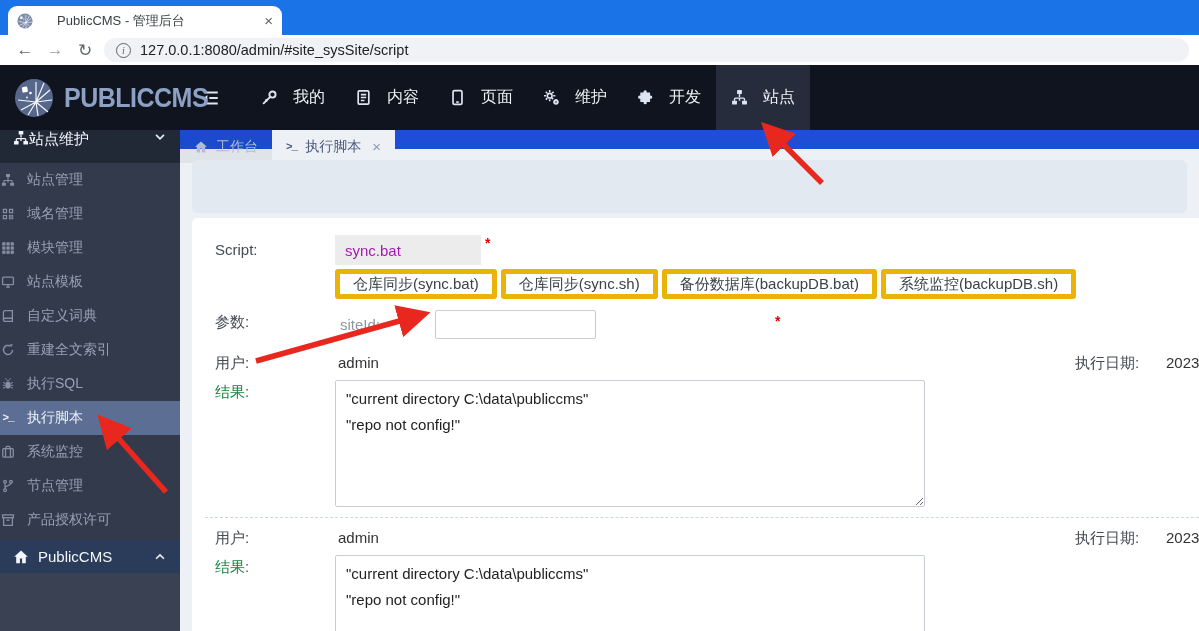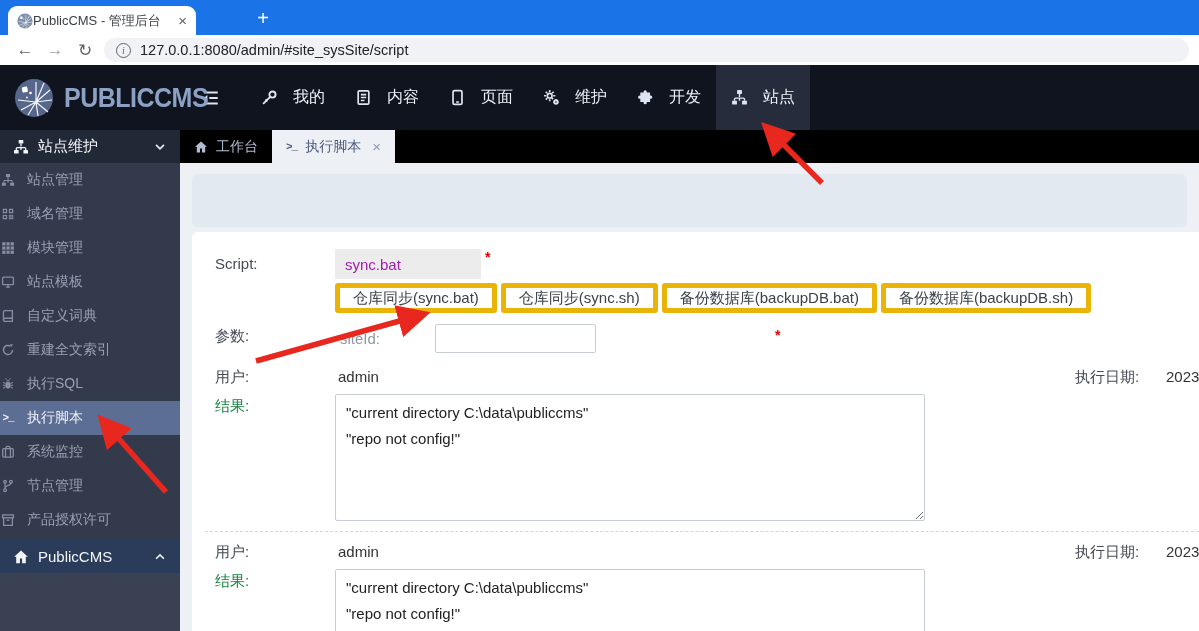--- a/index.html
+++ b/index.html
@@ -2,22 +2,22 @@
 <html><head>
 <meta charset="utf-8">
 <style>
   * { margin:0; padding:0; box-sizing:border-box; }
   html,body { width:1199px; height:631px; overflow:hidden; }
   body { font-family:"Liberation Sans", sans-serif; background:#fff; position:relative; }
   .icon svg { display:block; }
 
   
   .tabstrip { height:35px; background:#1b73e8; position:relative; }
-  .btab { position:absolute; left:8px; top:6px; width:188px; height:29px; background:#fff;
-          border-radius:9px 9px 0 0; display:flex; align-items:center; padding:0 9px; gap:0; }
+  .btab { position:absolute; left:8px; top:6px; width:274px; height:29px; background:#fff;
+          border-radius:9px 9px 0 0; display:flex; align-items:center; padding:0 9px; gap:24px; }
   .btab-title { font-size:13px; color:#3c4043; flex:1; white-space:nowrap; overflow:hidden; }
   .btab-close { color:#5f6368; font-size:15px; line-height:1; cursor:default; }
   .newtab { position:absolute; left:249px; top:4px; width:28px; height:28px; color:#fff;
             font-size:20px; font-weight:400; display:flex; align-items:center; justify-content:center; }
   .toolbar { height:30px; background:#fff; display:flex; align-items:center; padding:0 10px; }
   .navglyph { font-size:17px; color:#5f6368; width:30px; text-align:center; }
   .navglyph.disabled { color:#9aa0a6; }
   .urlbar { flex:1; height:24px; background:#f0f2f5; border-radius:13px; display:flex;
             align-items:center; padding:0 12px; gap:9px; margin-left:4px; }
   .info-icon { width:15px; height:15px; border:1.4px solid #5f6368; border-radius:50%;
@@ -32,36 +32,36 @@
                 transform:scaleY(1.08); white-space:nowrap; }
   .nav-toggle { width:42px; display:flex; align-items:center; justify-content:center; color:#dde5f2; }
   .nav-items { display:flex; margin-left:14px; }
   .nav-item { display:flex; align-items:center; gap:15px; padding:0 15px; color:#edf1f8; font-size:16px; cursor:default; }
   .nav-item .icon { color:#dde5f2; }
   .nav-item.active { background:#262c3b; }
 
   
   .main-row { display:flex; height:501px; }
   .sidebar { width:180px; flex:0 0 auto; background:#333a4b; position:relative; }
-  .sb-header { height:33px; background:#222936; color:#f3f6fb; display:flex; align-items:center;
-               padding:0 13px; gap:9px; font-size:15px; }
+  .sb-header { height:33px; background:#222936; color:#f3f6fb; display:flex; 
+               padding:0 13px; font-size:15px; }
   .sb-header .chev { margin-left:auto; color:#e8edf5; }
   .sb-item { height:34px; display:flex; align-items:center; gap:11px;
              color:#97a1b3; font-size:14px; cursor:default; }
   .sb-item .icon { width:16px; color:#848e a2; color:#868fa2; display:flex; justify-content:center; }
   .sb-item.active { background:#5c6e93; color:#eef2f8; }
   .sb-item.active .icon { color:#eef2f8; }
   .sb-footer { position:absolute; left:0; right:0; top:410px; height:33px; background:#2a3c59;
                color:#f3f6fb; display:flex; align-items:center; padding:0 13px; gap:9px; font-size:15px; }
   .sb-footer .chev { margin-left:auto; color:#e8edf5; }
   .sb-after { position:absolute; left:0; right:0; top:443px; bottom:0; background:#3a4153; }
   .term-glyph { font-family:"Liberation Mono",monospace; font-weight:bold; font-size:11px; letter-spacing:-1px; }
 
   .content { flex:1; min-width:0; display:flex; flex-direction:column; background:#edf0f5; }
-  .tabbar { height:33px; background:#000000; display:flex; flex:0 0 auto; }
+  .tabbar { height:19px; background:#1d4ed8; display:flex; flex:0 0 auto; }
   .app-tab { height:33px; display:flex; align-items:center; padding:0 14px; gap:8px;
              font-size:14px; color:#b3bdd1; background:rgba(0,0,0,0.05); cursor:default; }
   .app-tab .icon { color:inherit; }
   .app-tab.active { background:#edf0f5; color:#4a5a7d; }
   .app-tab .tab-close { font-size:15px; color:#8d9ab3; margin-left:3px; }
 
   .page { flex:1; position:relative; overflow:hidden; }
   .empty-panel { position:absolute; left:12px; right:12px; top:11px; height:53px;
                  background:#e3e9f0; border-radius:6px; }
   .card { position:absolute; left:12px; right:0; top:69px; height:620px; background:#fff;
@@ -404,21 +404,21 @@
     <div class="page">
       <div class="empty-panel"></div>
       <div class="card">
         <span class="flabel" style="left:23px; top:23px;">Script:</span>
         <input class="script-input" value="sync.bat" style="">
         <span class="req" style="left:293px; top:17px;">*</span>
         <div class="btn-row" id="script-buttons">
             <button class="sbtn">仓库同步(sync.bat)</button>
             <button class="sbtn">仓库同步(sync.sh)</button>
             <button class="sbtn">备份数据库(backupDB.bat)</button>
-            <button class="sbtn">备份数据库(backupDB.sh)</button>
+            <button class="sbtn">系统监控(backupDB.sh)</button>
           </div>
         <span class="flabel" style="left:23px; top:95px;">参数:</span>
         <span class="param-name">siteId:</span>
         <input class="param-input" value="" style="">
         <span class="req" style="left:583px; top:95px;">*</span>
         <div class="divider"></div>
         <div id="records">
             <div class="record" style="top: 136px;">
               <span class="rec-user-label">用户:</span>
               <span class="rec-user">admin</span>

